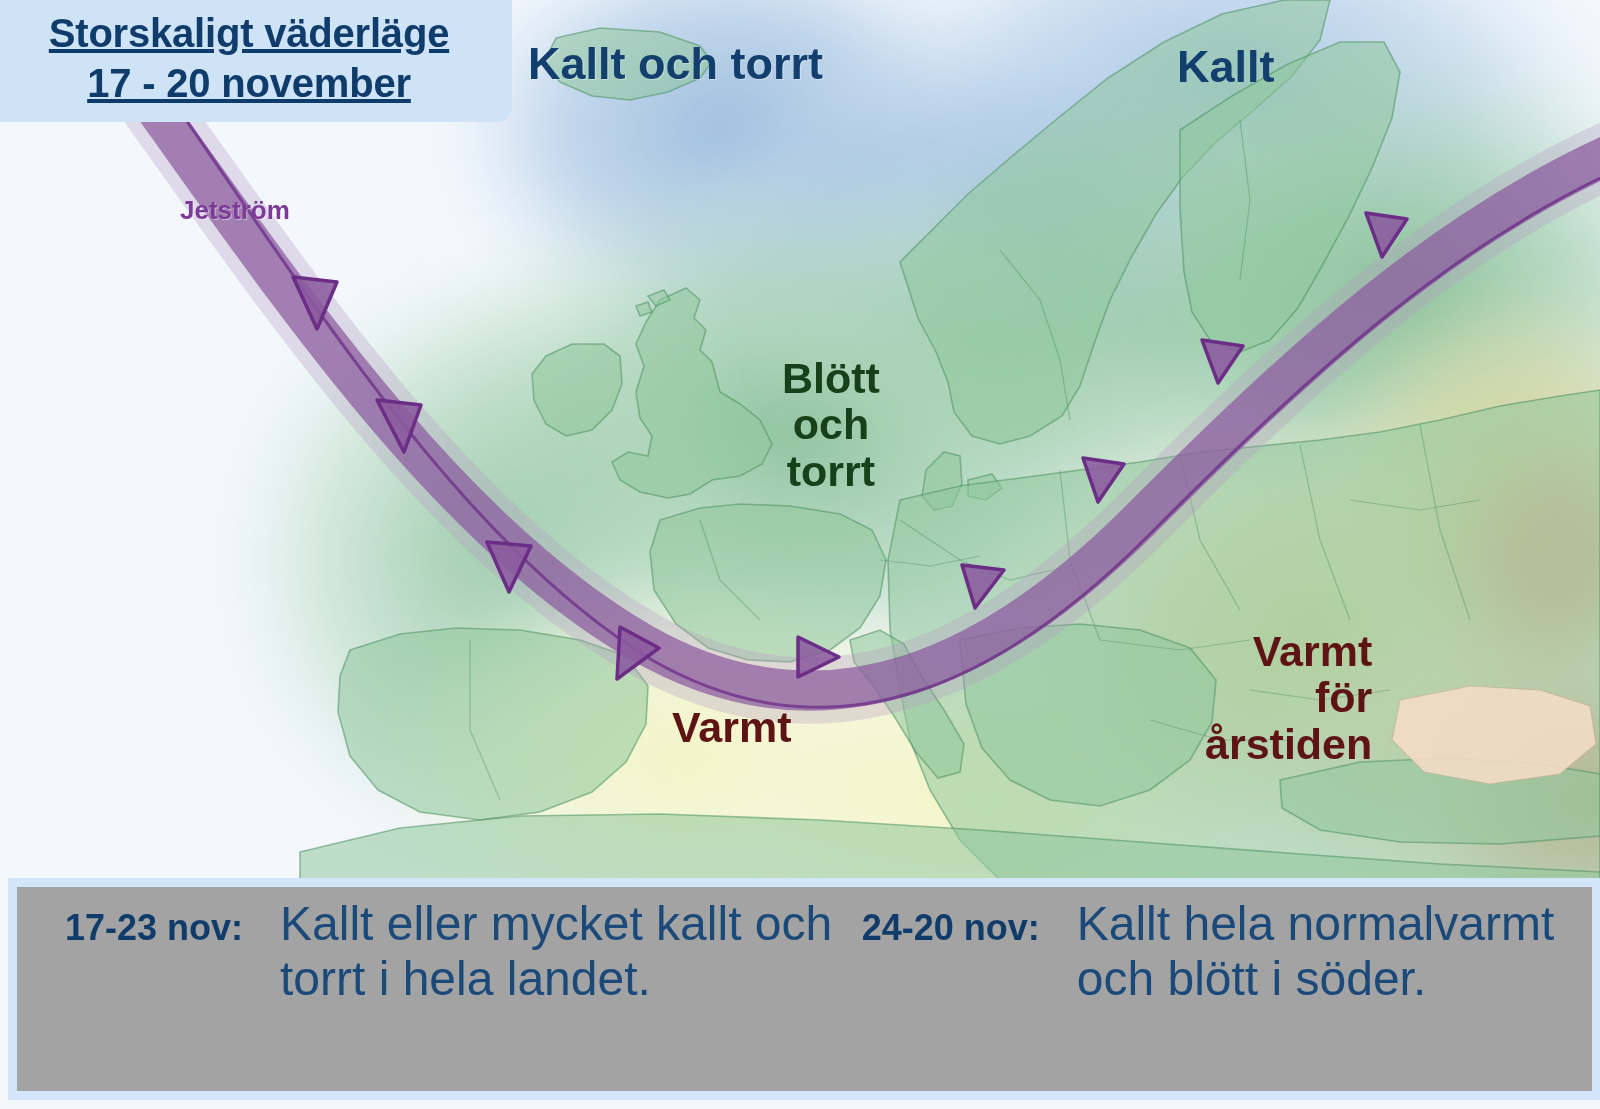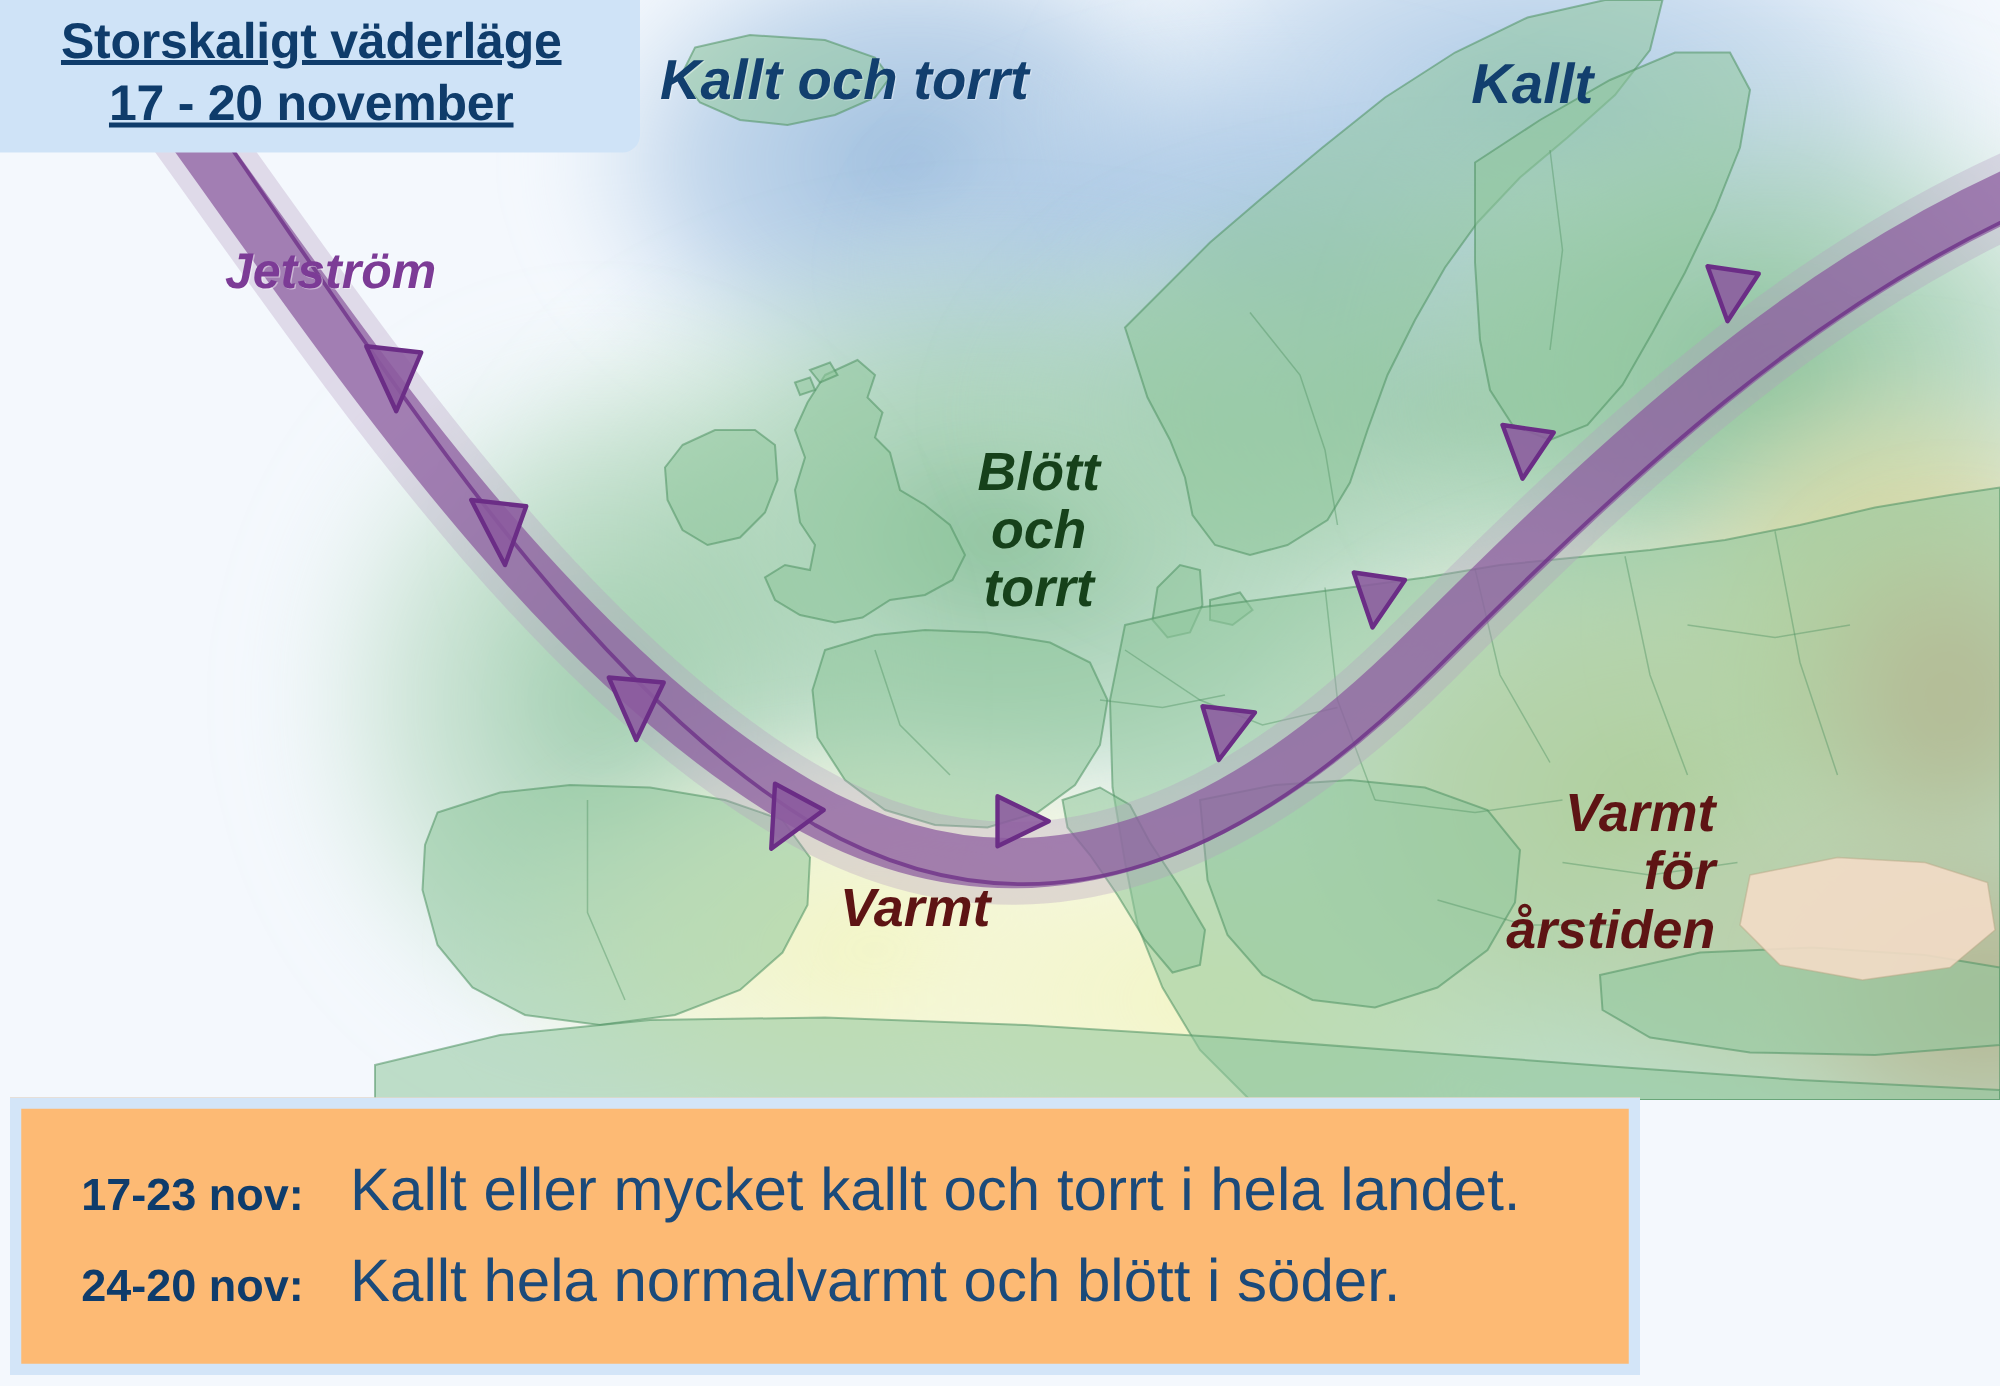--- a/index.html
+++ b/index.html
@@ -24,21 +24,20 @@
   #map-svg { display: block; width: 1600px; height: 1109px; }
 
   
   .map-label {
     position: absolute;
     font-weight: bold;
     line-height: 1.08;
     white-space: pre-line;
     text-align: center;
     pointer-events: none;
-    font-style: italic;
   }
   .lbl-cold-dry {
     left: 528px; top: 40px;
     font-size: 45px;
     color: #123f6e;
     text-shadow: 1px 1px 0 rgba(255,255,255,0.35);
   }
   .lbl-cold {
     left: 1177px; top: 43px;
     font-size: 45px;
@@ -55,21 +54,21 @@
     color: #5e1414;
   }
   .lbl-warm {
     left: 1205px; top: 628px;
     font-size: 43px;
     color: #5e1414;
     text-align: right;
   }
   .lbl-jet {
     left: 180px; top: 196px;
-    font-size: 40px;
+    font-size: 26px;
     color: #7c3b96;
     text-shadow: 1px 1px 0 rgba(255,255,255,0.45);
   }
 
   
   #title-box {
     position: absolute;
     left: -14px; top: -10px;
     width: 526px;
     padding: 18px 14px 14px 14px;
@@ -84,27 +83,27 @@
     color: #0f3c6b;
     line-height: 1.25;
     letter-spacing: -0.2px;
     text-decoration: underline;
   }
 
   
   #caption-box {
     position: absolute;
     left: 8px; top: 878px;
-    width: 1304px;
+    width: 1593px;
     height: 222px;
     box-sizing: border-box;
-    background: #fdba74;
+    background: #a3a3a3;
     border: 9px solid #d3e5f8;
     display: flex;
-    flex-direction: column;
+    flex-direction: row;
     justify-content: center;
     padding-left: 48px;
   }
   .cap-row {
     display: flex;
     align-items: baseline;
     margin: 9px 0;
   }
   .cap-key {
     font-size: 36px;

